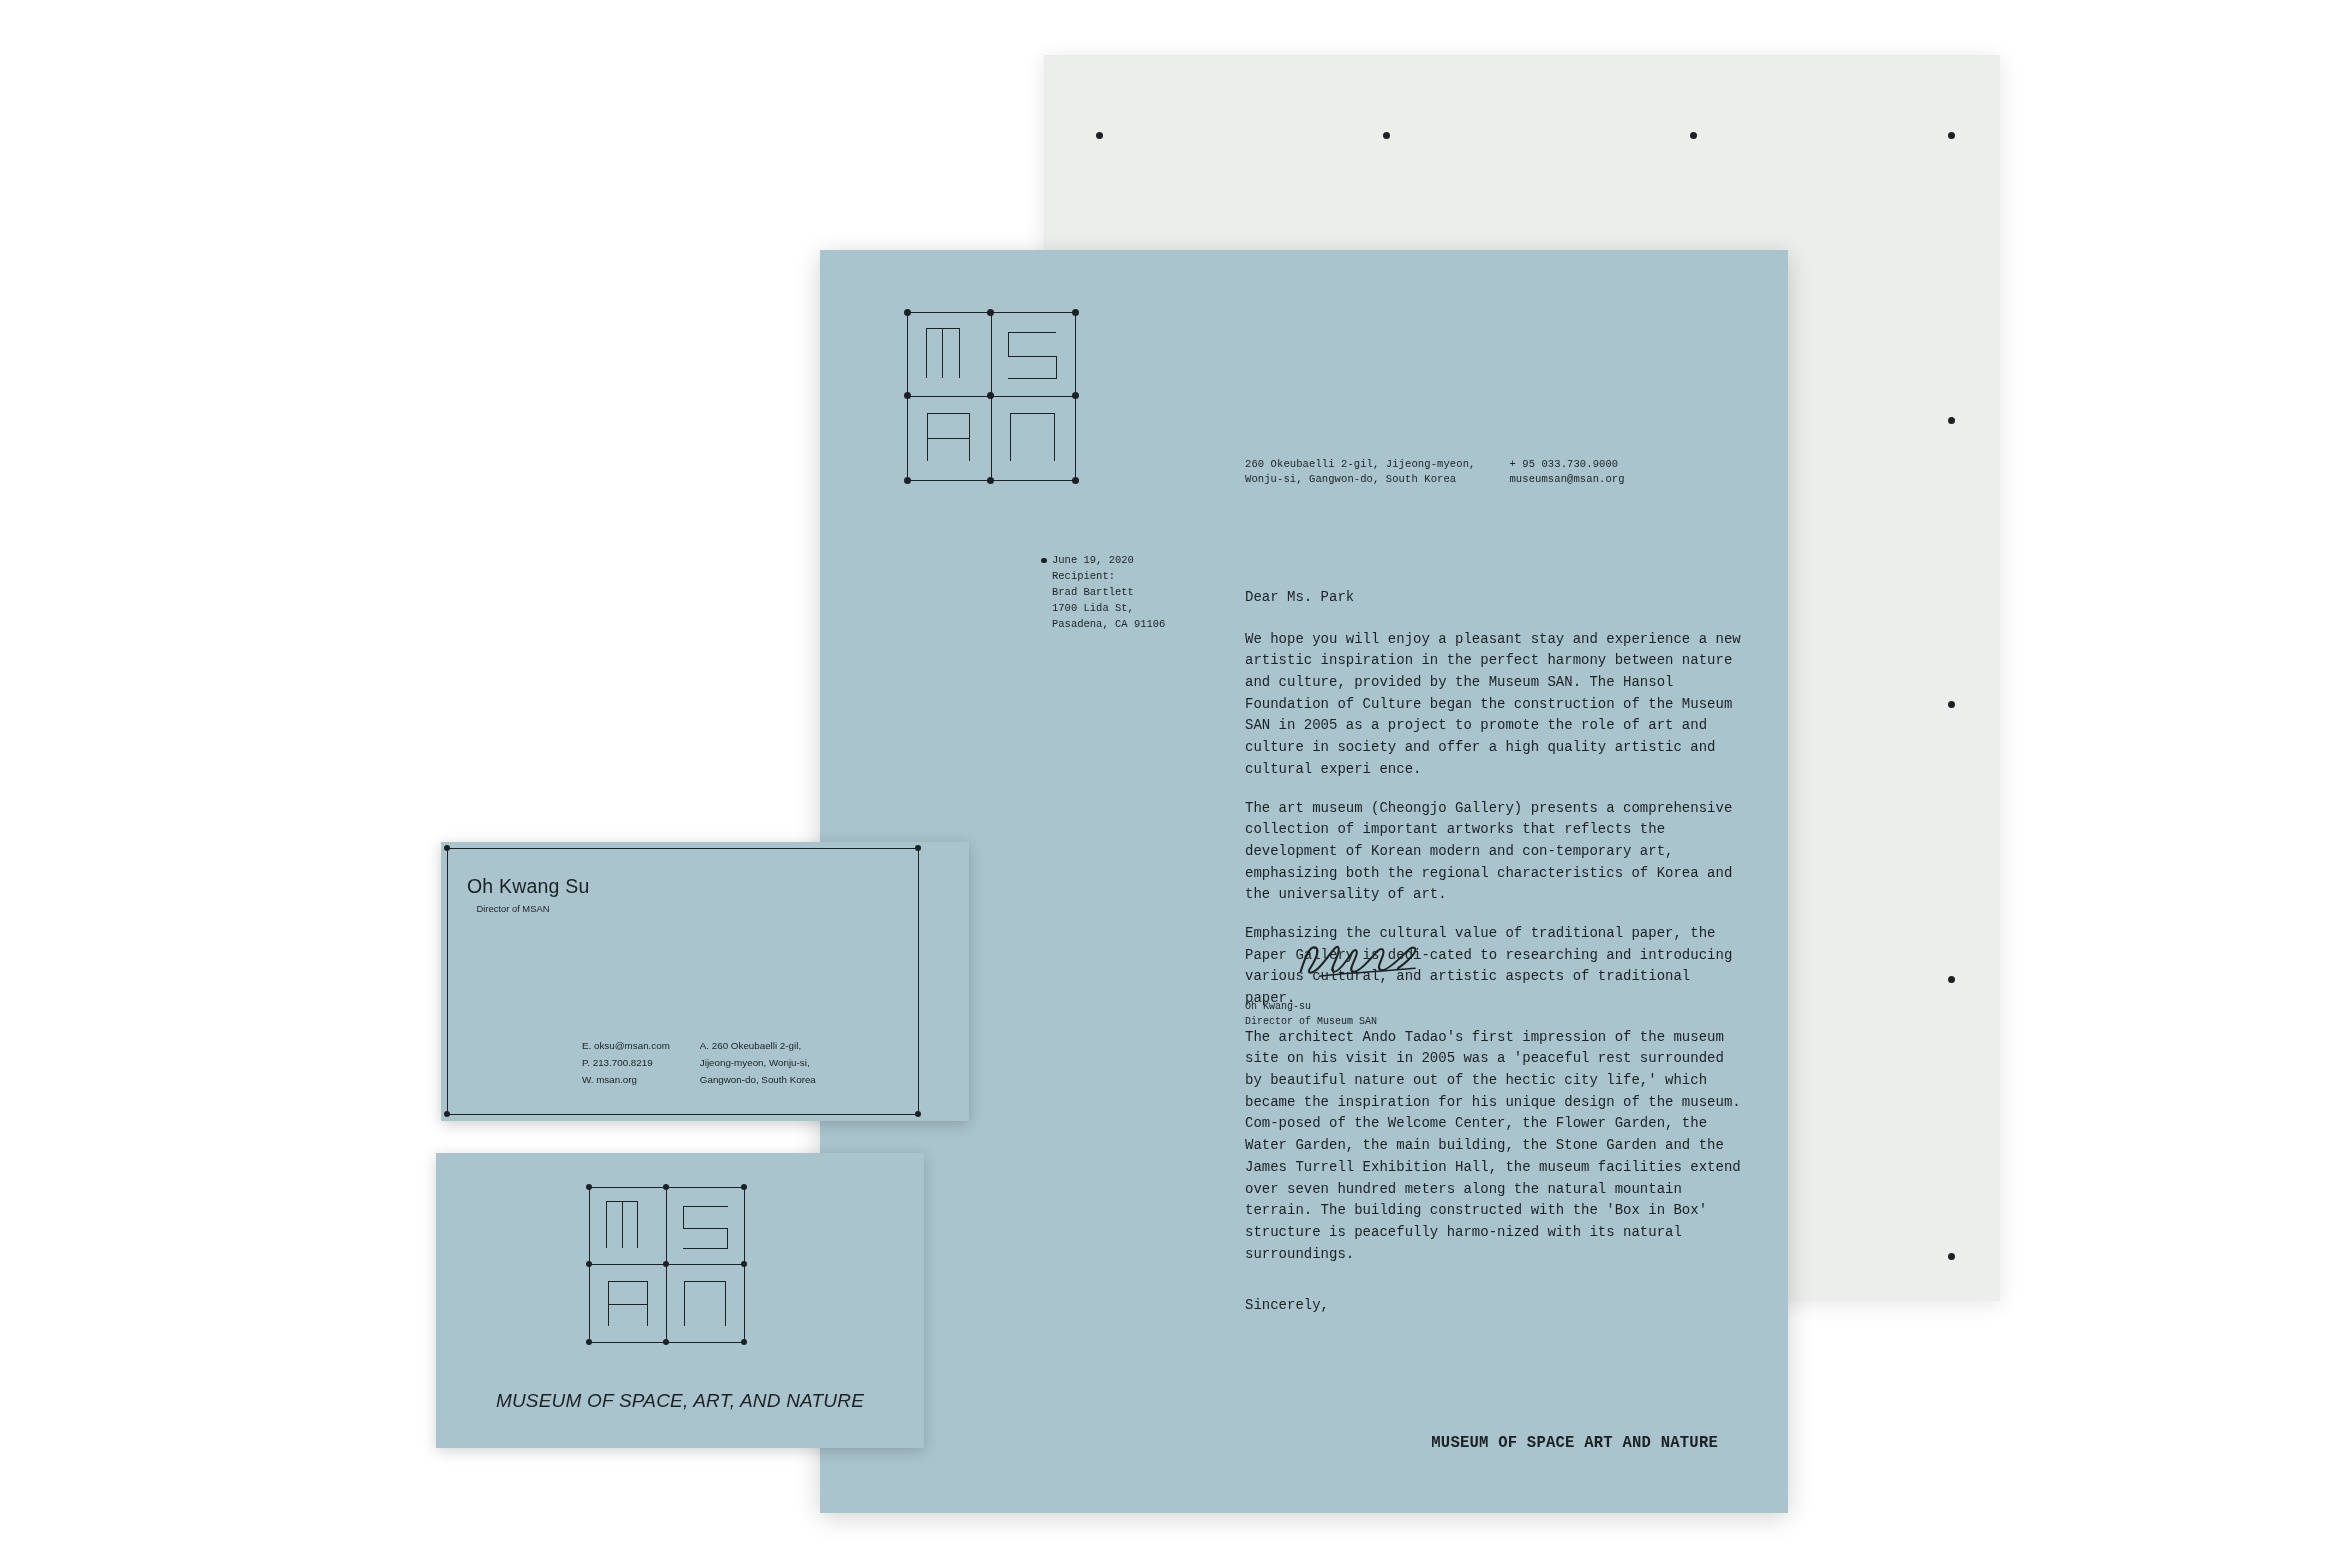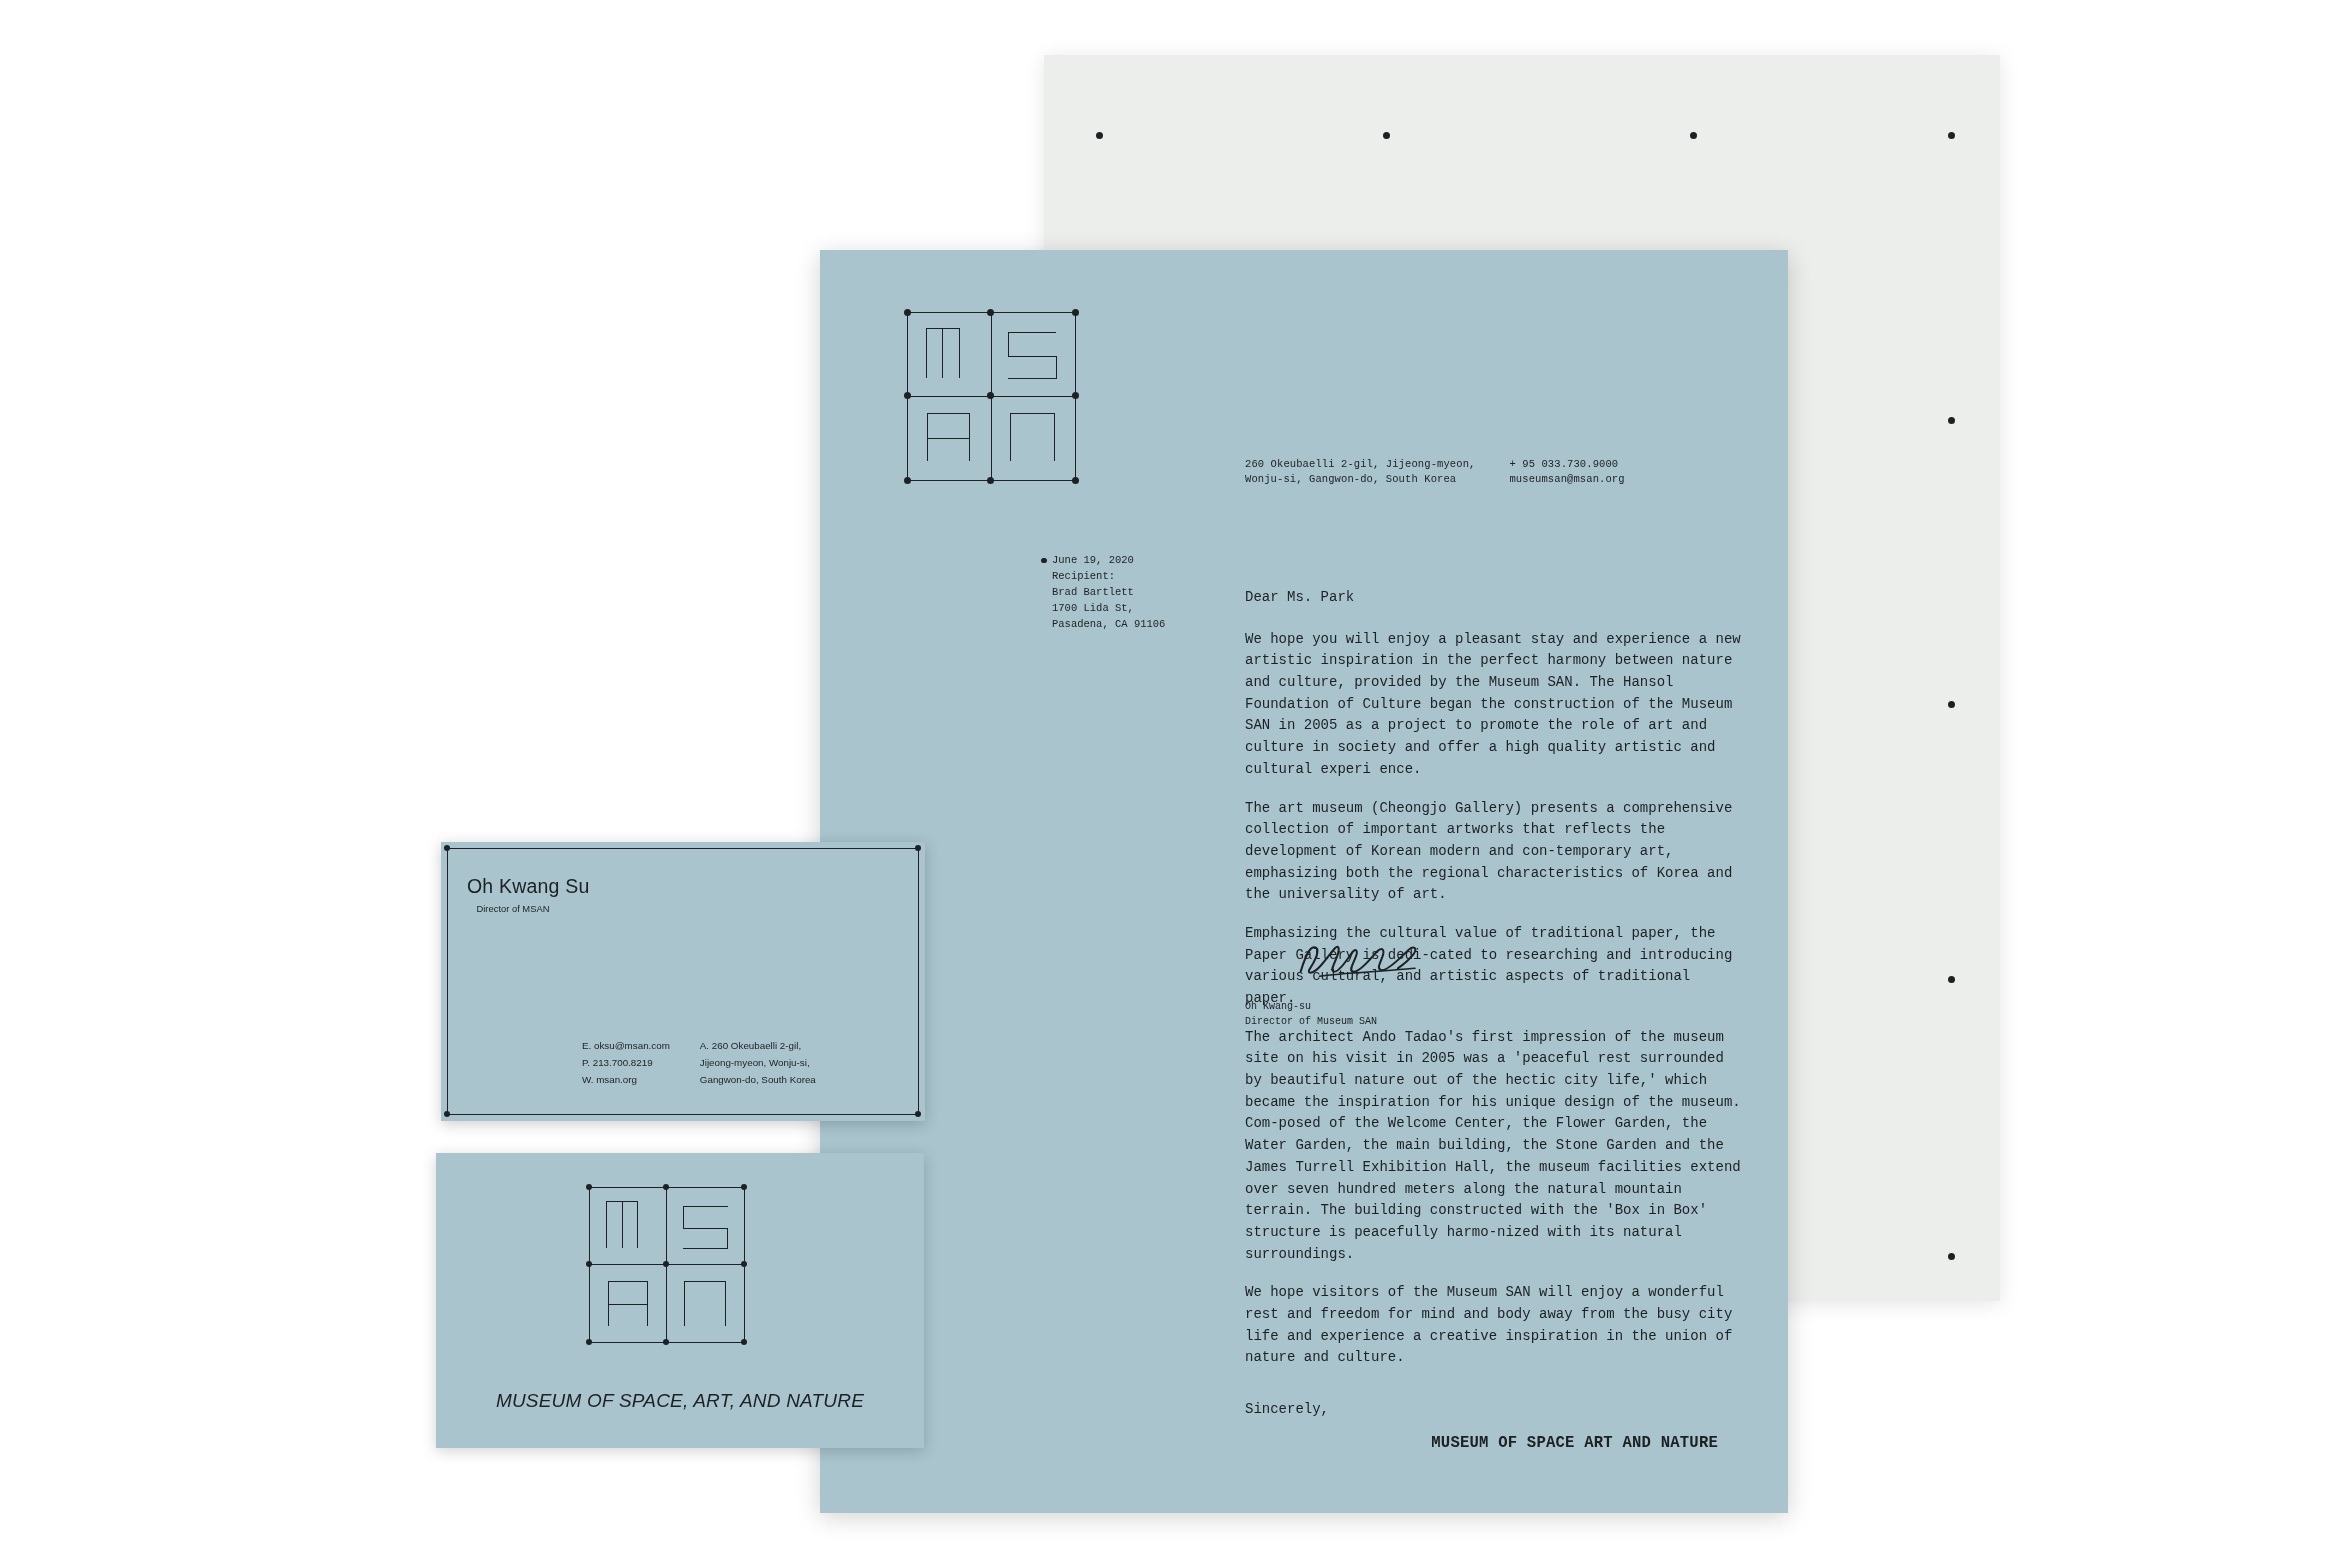--- a/index.html
+++ b/index.html
@@ -146,21 +146,21 @@
     font-weight: bold;
     letter-spacing: 0.2px;
     color: #1c2124;
   }
 
   
   .card {
     position: absolute;
     left: 441px;
     top: 842px;
-    width: 484px;
+    width: 528px;
     height: 279px;
     background: #a9c4cd;
     box-shadow: 0 3.1px 14px rgba(0,0,0,0.20);
   }
   .card .corner {
     position: absolute;
     width: 6.2px;
     height: 6.2px;
     border-radius: 50%;
     background: #1c2124;
@@ -302,21 +302,20 @@
       <p>1700 Lida St,</p>
       <p>Pasadena, CA 91106</p>
     </div>
 
     <div class="letter-body">
       <p class="salutation">Dear Ms. Park</p>
       <p class="para">We hope you will enjoy a pleasant stay and experience a new artistic inspiration in the perfect harmony between nature and culture, provided by the Museum SAN. The Hansol Foundation of Culture began the construction of the Museum SAN in 2005 as a project to promote the role of art and culture in society and offer a high quality artistic and cultural experi ence.</p>
       <p class="para">The art museum (Cheongjo Gallery) presents a comprehensive collection of important artworks that reflects the development of Korean modern and con-temporary art, emphasizing both the regional characteristics of Korea and the universality of art.</p>
       <p class="para">Emphasizing the cultural value of traditional paper, the Paper Gallery is dedi-cated to researching and introducing various cultural, and artistic aspects of traditional paper.</p>
       <p class="para">The architect Ando Tadao's first impression of the museum site on his visit in 2005 was a 'peaceful rest surrounded by beautiful nature out of the hectic city life,' which became the inspiration for his unique design of the museum. Com-posed of the Welcome Center, the Flower Garden, the Water Garden, the main building, the Stone Garden and the James Turrell Exhibition Hall, the museum facilities extend over seven hundred meters along the natural mountain terrain. The building constructed with the 'Box in Box' structure is peacefully harmo-nized with its natural surroundings.</p>
-      <p class="para">We hope visitors of the Museum SAN will enjoy a wonderful rest and freedom for mind and body away from the busy city life and experience a creative inspiration in the union of nature and culture.</p>
       <p class="signoff">Sincerely,</p>
     </div>
 
     <svg class="signature" viewBox="0 0 180 60">
       <path d="M6,44 C14,18 20,10 26,14 C31,18 22,34 18,40 C14,46 18,48 26,42 C34,36 44,20 50,14 C55,9 56,16 52,26 C48,36 44,42 48,44 C53,46 62,34 70,22 C76,13 80,16 76,26 C72,36 68,42 72,44 C78,47 92,32 102,20 C110,11 114,16 110,26 C106,36 104,40 108,42 C114,45 130,30 142,18 C150,10 156,14 150,22 C144,30 136,36 130,40" fill="none" stroke="#1c2124" stroke-width="2.6" stroke-linecap="round"></path>
       <path d="M30,50 C60,46 110,44 152,40" fill="none" stroke="#1c2124" stroke-width="2" stroke-linecap="round"></path>
     </svg>
 
     <div class="letter-signer">
       <p>Oh Kwang-su</p>

